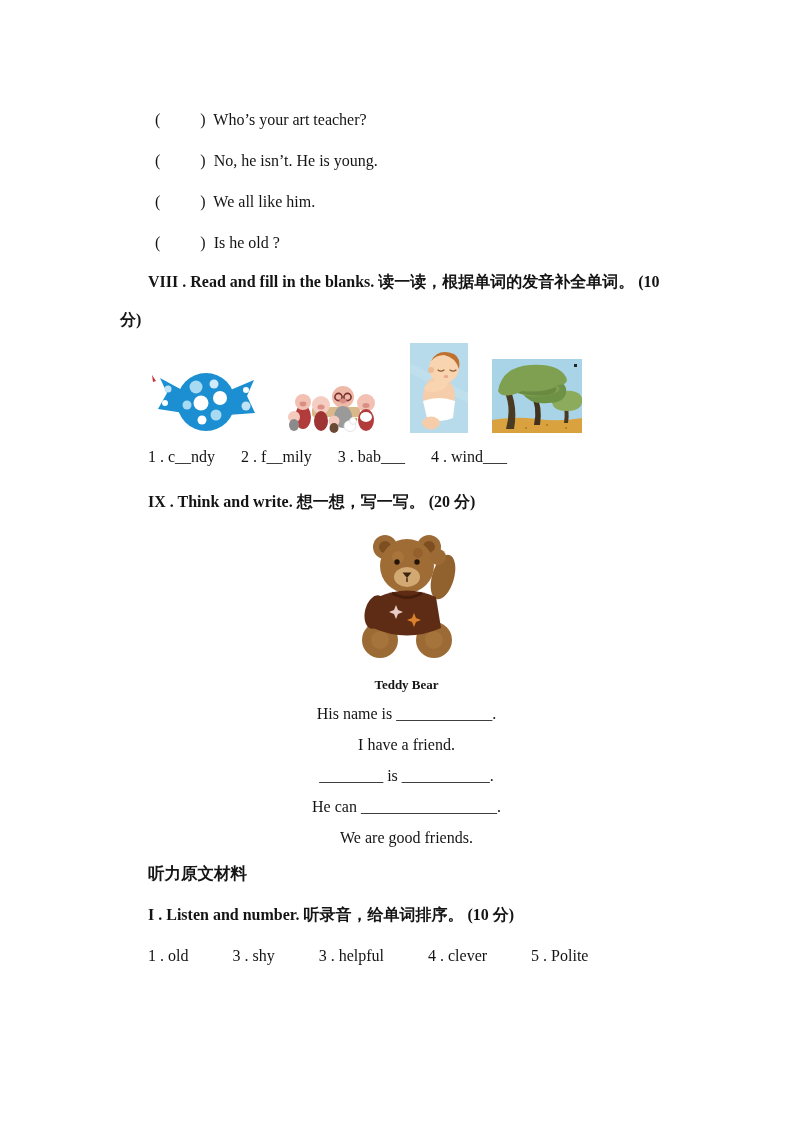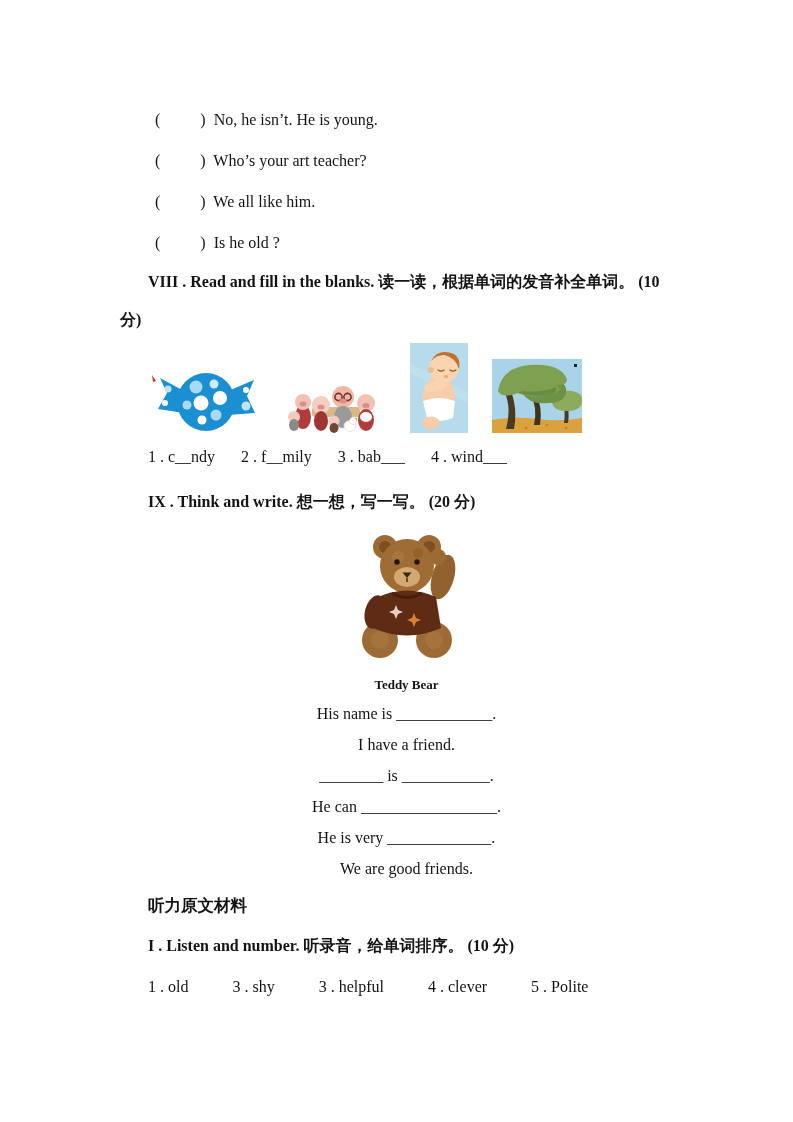--- a/index.html
+++ b/index.html
@@ -50,21 +50,21 @@
   .teddy-wrap { text-align: center; margin-top: 13px; height: 135px; }
   .write-title {
     text-align: center;
     font-weight: bold;
     font-size: 13px;
     line-height: 26px;
     margin-top: 10px;
   }
   .wline { text-align: center; line-height: 31px; white-space: pre; }
   .listen-head {
-    font-family: Liberation Sans, sans-serif;
+    font-family: Liberation Serif, serif;
     font-weight: bold;
     font-size: 16.5px;
     margin-left: 28px;
     margin-top: 9px;
     line-height: 24px;
   }
   .listen-part {
     margin-left: 28px;
     margin-top: 16px;
     line-height: 26px;
@@ -79,22 +79,22 @@
     line-height: 24px;
     white-space: pre;
   }
 </style>
 </head>
 <body>
 
 <div class="page">
 
   <div>
+    <div class="oline">(          )  Who’s your art teacher?</div>
     <div class="oline">(          )  No, he isn’t. He is young.</div>
-    <div class="oline">(          )  Who’s your art teacher?</div>
     <div class="oline">(          )  We all like him.</div>
     <div class="oline">(          )  Is he old ?</div>
   </div>
 
   <div class="heading s8h">
     <div class="hline l1">VIII . Read and fill in the blanks. 读一读，根据单词的发音补全单词。 (10</div>
     <div class="hline">分)</div>
   </div>
 
   <div class="pics">
@@ -231,21 +231,20 @@
 
       <circle cx="84" cy="30" r="8" fill="#9c6a34"></circle>
     </svg>
   </div>
 
   <div class="write-title">Teddy Bear</div>
   <div class="wline">His name is ____________.</div>
   <div class="wline">I have a friend.</div>
   <div class="wline">________ is ___________.</div>
   <div class="wline">He can _________________.</div>
-  <div class="wline">He is very _____________.</div>
   <div class="wline">We are good friends.</div>
 
   <div class="listen-head">听力原文材料</div>
   <div class="listen-part">I . Listen and number. 听录音，给单词排序。 (10 分)</div>
   <div class="listen-words">
     <span>1 . old</span>
     <span>3 . shy</span>
     <span>3 . helpful</span>
     <span>4 . clever</span>
     <span>5 . Polite</span>

